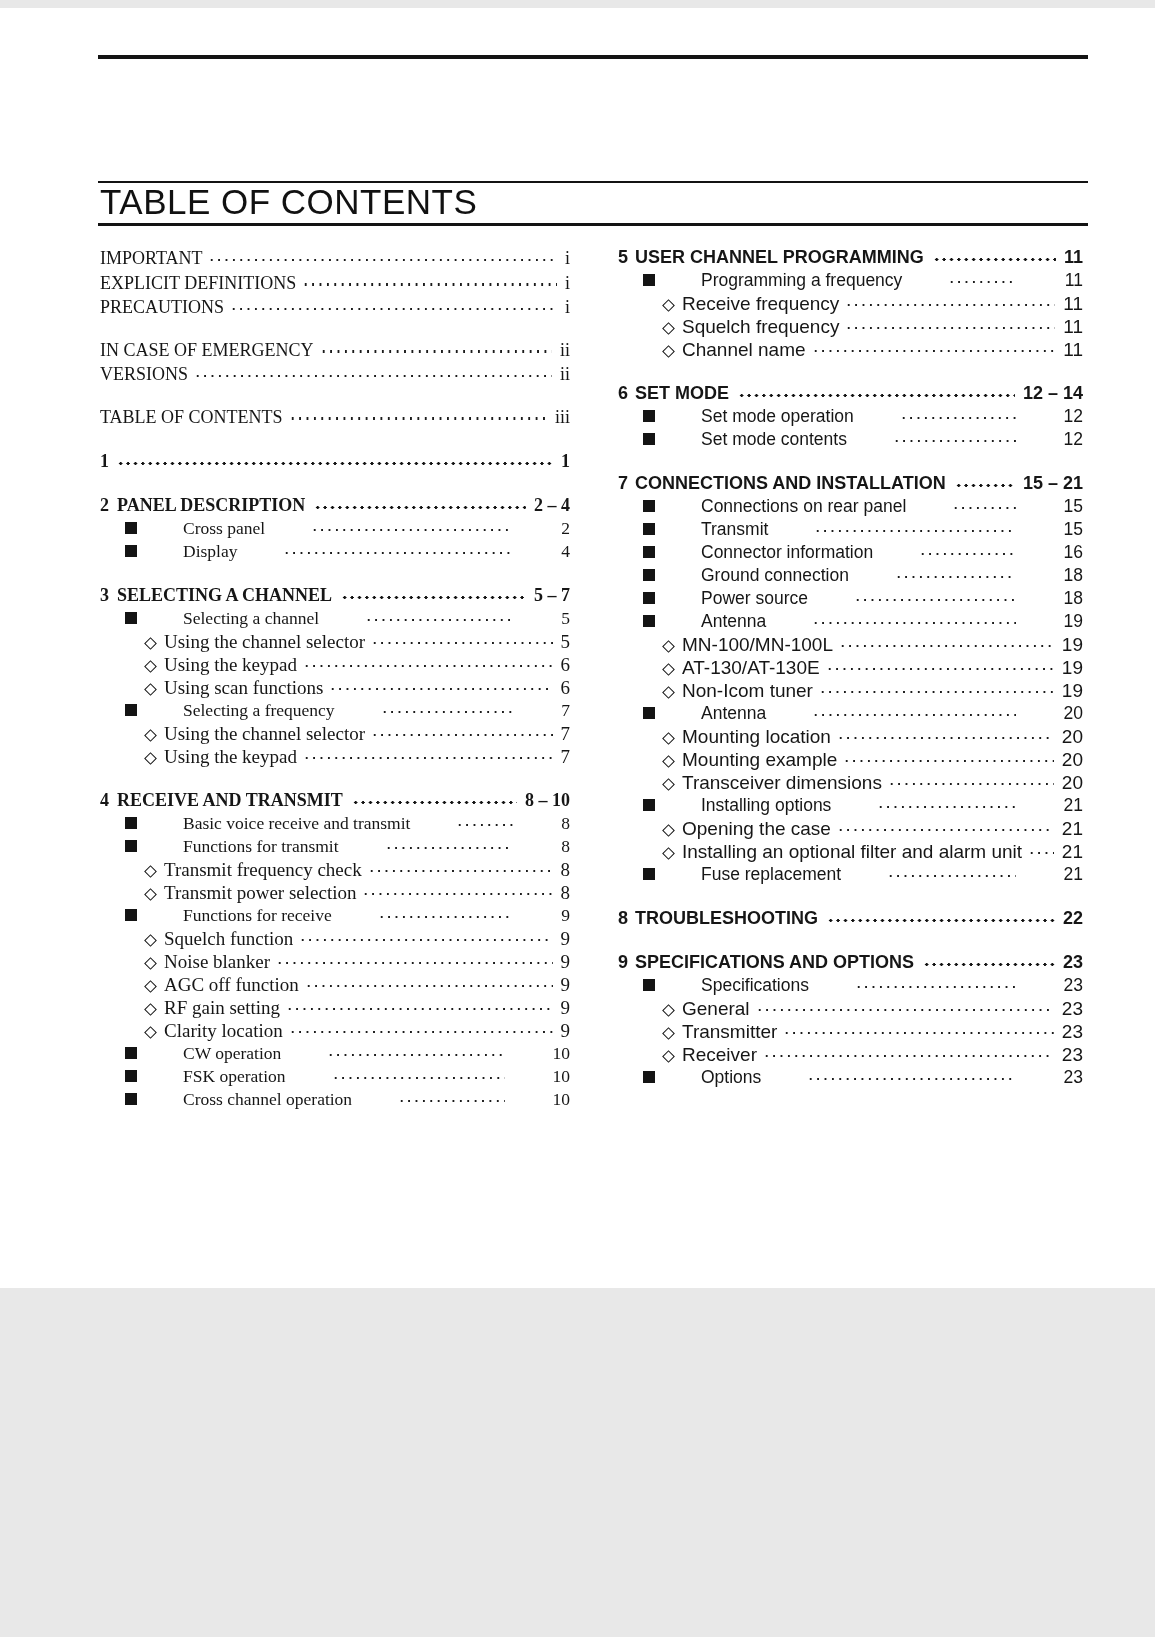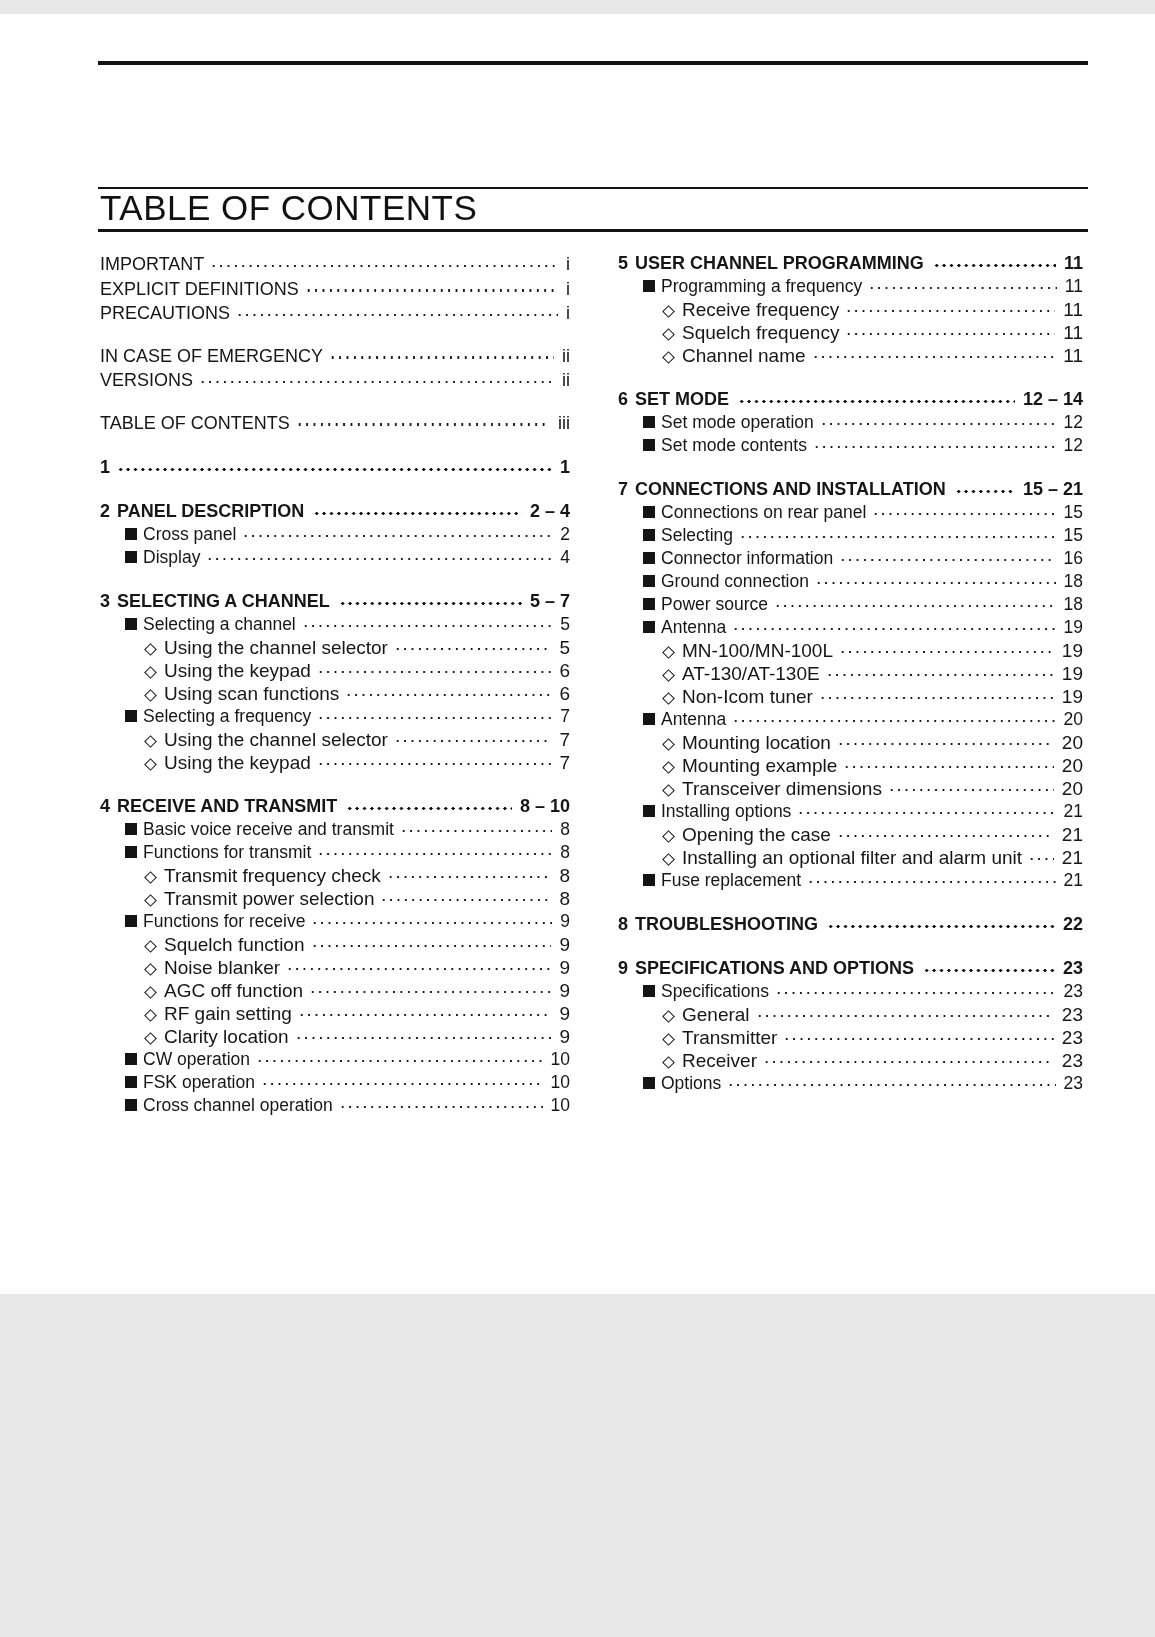--- a/index.html
+++ b/index.html
@@ -1,52 +1,52 @@
 <!DOCTYPE html>
 <html><head>
 <meta charset="utf-8">
 <style>
   html,body { margin:0; padding:0; background:#e8e8e8; }
   .page {
     position:relative;
     width:1155px; height:1280px;
-    margin:14px auto;
+    margin:8px auto;
     background:#ffffff;
     font-family:"Liberation Sans", sans-serif;
     color:#161616;
     overflow:hidden;
   }
   .toprule {
     position:absolute; left:98px; top:47px;
     width:990px; height:4px; background:#131313;
   }
   .headwrap { position:absolute; left:98px; top:173px; width:990px; }
   .hr-thin  { height:2px; background:#131313; }
   .hr-thick { height:3px; background:#131313; }
   .page-title {
     margin:0; padding:2px 0 4px 2px;
     font-size:35px; font-weight:400; letter-spacing:0.5px;
     line-height:34px; color:#111;
   }
   .col { position:absolute; top:238px; }
-  .col.left  { left:100px; width:470px; }
+  .col.left  { left:100px; width:470px;font-family:Liberation Serif, serif; }
   .col.right { left:618px; width:465px; }
 
   .group { margin-top:18px; }
   .group.chapter { margin-top:21px; }
   .col > .group:first-child { margin-top:0; }
 
   .row {
     display:flex; align-items:baseline;
     line-height:23px; font-size:17.5px;
     white-space:nowrap;
   }
   .group.front .row { line-height:24.5px; font-size:18px; }
   .row.chapter { font-weight:bold; font-size:18px; }
-  .row.section { padding-left:25px; }
+  .row.section { padding-left:25px;gap:40px; }
   .row.sub     { padding-left:44px; font-size:19px; }
 
   .num { flex:none; width:17px; }
   .sq {
     flex:none; width:12px; height:12px;
     background:#141414; margin-right:6px;
   }
   .dia {
     flex:none; width:7px; height:7px;
     border:1.6px solid #141414;
@@ -351,21 +351,21 @@
           <span class="pg">15 – 21</span>
         </div>
         <div class="row section">
           <span class="sq"></span>
           <span class="lab">Connections on rear panel</span>
           <span class="leader"></span>
           <span class="pg">15</span>
         </div>
         <div class="row section">
           <span class="sq"></span>
-          <span class="lab">Selecting</span>
+          <span class="lab">Transmit</span>
           <span class="leader"></span>
           <span class="pg">15</span>
         </div>
         <div class="row section">
           <span class="sq"></span>
           <span class="lab">Connector information</span>
           <span class="leader"></span>
           <span class="pg">16</span>
         </div>
         <div class="row section">

